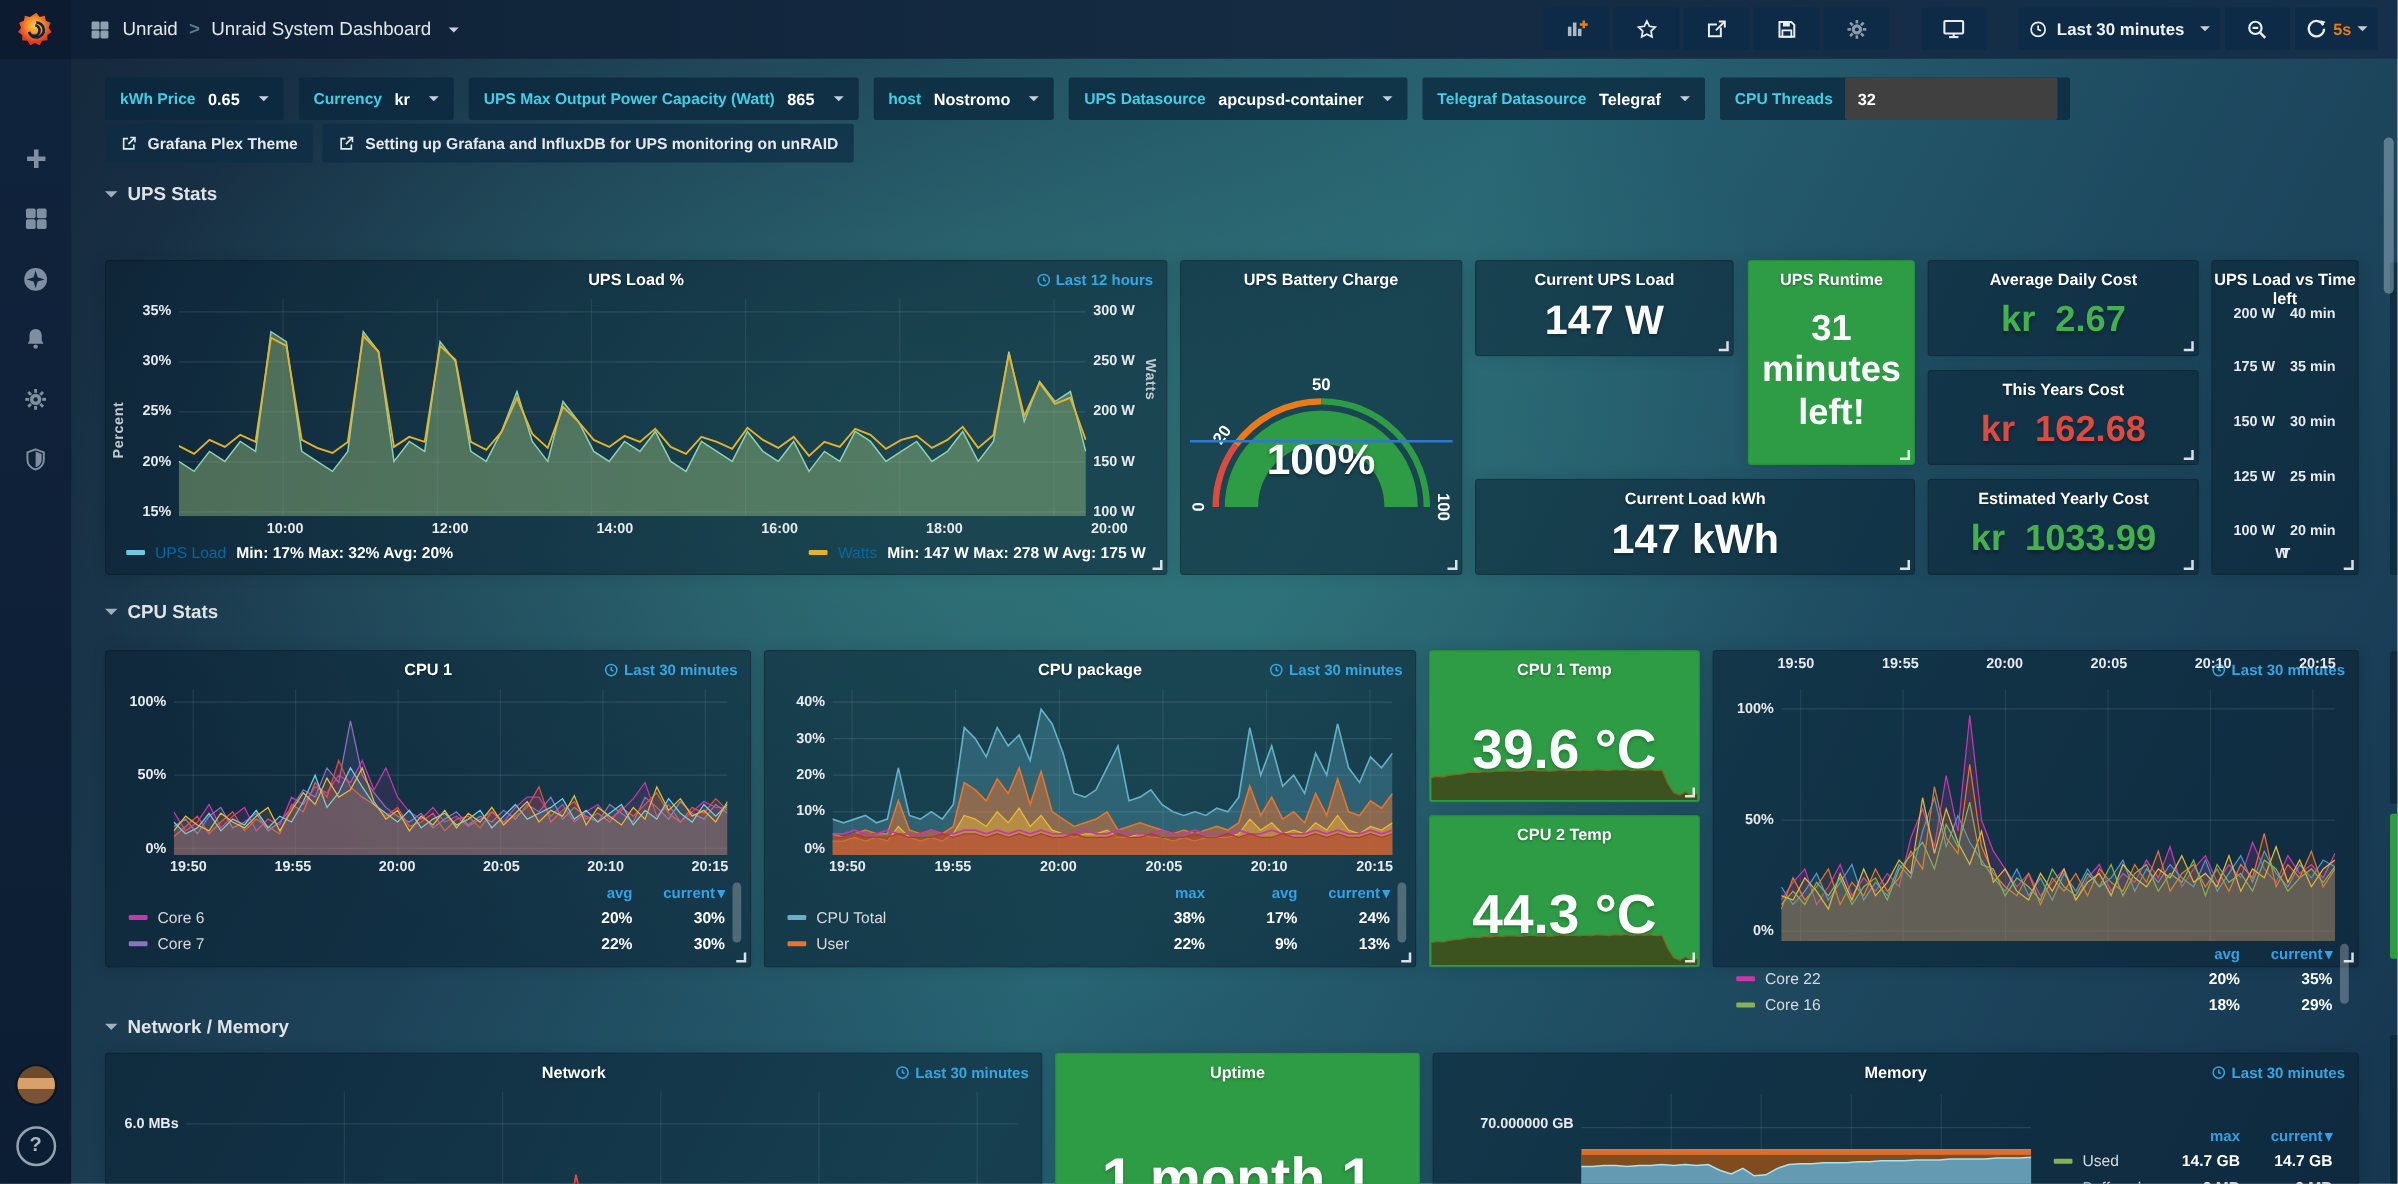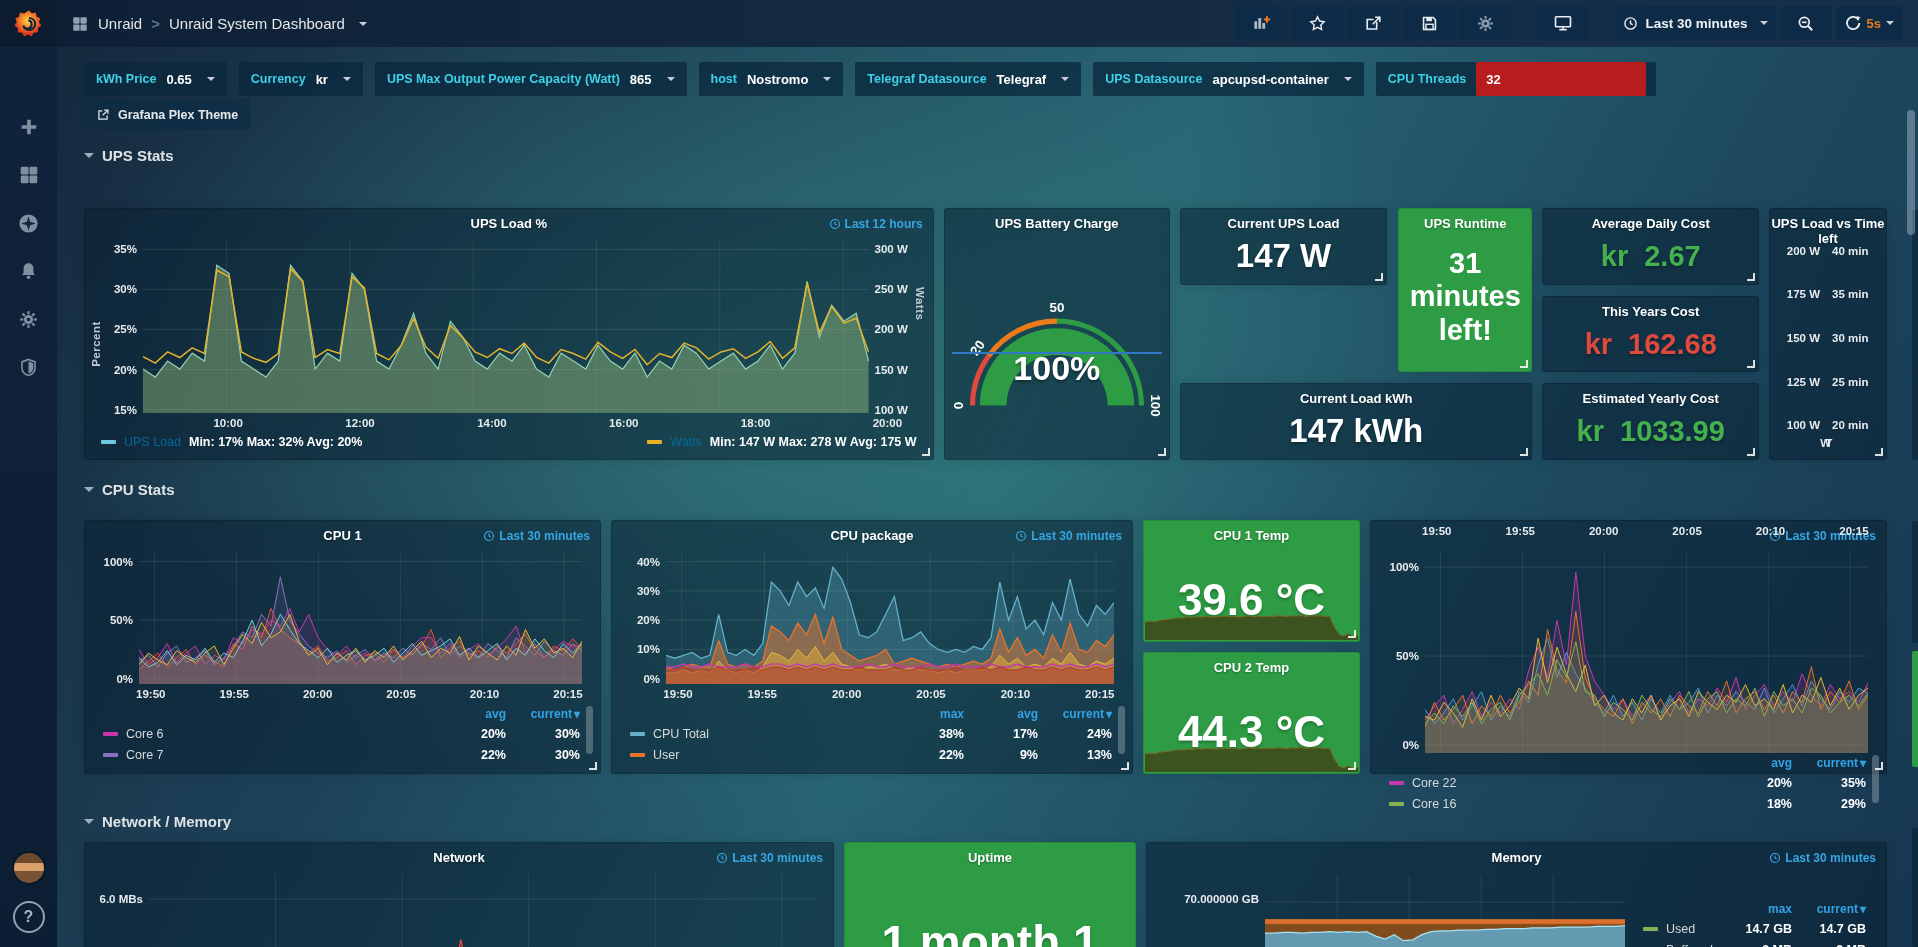--- a/index.html
+++ b/index.html
@@ -26,21 +26,21 @@
   .sb-top{margin-top:56px;display:flex;flex-direction:column}
   .sb-bottom{position:absolute;bottom:14px;left:0;width:57px;display:flex;flex-direction:column;align-items:center;gap:18px}
   .avatar{width:30px;height:30px;border-radius:50%;background:linear-gradient(180deg,#6e4a2d 0 32%,#d9a06b 32% 60%,#7a5236 60% 100%);box-shadow:0 0 0 2px rgba(0,0,0,.25);cursor:pointer}
   .help-circle{width:28px;height:28px;border-radius:50%;border:2px solid #93a1b1;color:#aab6c2;font-size:16px;font-weight:700;display:flex;align-items:center;justify-content:center;cursor:pointer}
   
   .main{position:absolute;left:57px;top:47px;width:1861px;padding:0 31px 0 27px;box-sizing:border-box}
   .vrow{margin-top:15px;display:flex;gap:12px;align-items:center}
   .vitem{height:34px;background:rgba(10,40,62,.78);border-radius:2px;display:flex;align-items:center;padding:0 12px;gap:10px;cursor:pointer}
   .vlabel{color:#3fd0e5;font-weight:700;font-size:12.5px;white-space:nowrap}
   .vvalue{color:#fff;font-weight:700;font-size:13px;white-space:nowrap}
-  .vinput{height:34px;width:150px;background:#b91c1c;border:none;color:#fff;font-weight:700;font-size:13px;padding:0 10px;font-family:"Liberation Sans",sans-serif;border-radius:2px}
+  .vinput{height:34px;width:150px;background:#404040;border:none;color:#fff;font-weight:700;font-size:13px;padding:0 10px;font-family:"Liberation Sans",sans-serif;border-radius:2px}
   .lrow{margin-top:3px;display:flex;gap:8px}
   .litem{height:31px;background:rgba(13,45,68,.72);border-radius:2px;display:flex;align-items:center;gap:8px;padding:0 12px;font-weight:700;font-size:12.5px;color:#e6e9ec;cursor:pointer}
   .sect{display:flex;align-items:center;gap:8px;font-size:15px;font-weight:700;color:#dfe3e6;cursor:pointer}
   .sect-ups{margin-top:12px;height:26px}
   .sect-cpu{margin-top:16px;height:26px}
   .sect-nm{margin-top:34px;height:26px}
   .chev{width:0;height:0;border-left:5px solid transparent;border-right:5px solid transparent;border-top:5px solid #9fb0bd}
   
   .prow{display:flex;gap:10px}
   .row-ups{margin-top:40px;height:252px}
@@ -302,44 +302,54 @@
           <span class="vlabel">UPS Max Output Power Capacity (Watt)</span>
           <span class="vvalue">865</span>
           <span class="caret"></span>
         </div>
         <div class="vitem">
           <span class="vlabel">host</span>
           <span class="vvalue">Nostromo</span>
           <span class="caret"></span>
         </div>
         <div class="vitem">
+          <span class="vlabel">UPS Datasource</span>
+          <span class="vvalue">apcupsd-container</span>
+          <span class="caret"></span>
+        </div>
+        <div class="vitem">
           <span class="vlabel">Telegraf Datasource</span>
           <span class="vvalue">Telegraf</span>
-          <span class="caret"></span>
-        </div>
-        <div class="vitem">
-          <span class="vlabel">UPS Datasource</span>
-          <span class="vvalue">apcupsd-container</span>
           <span class="caret"></span>
         </div>
         <div class="vitem" style="padding-right: 10px;">
           <span class="vlabel">CPU Threads</span>
           <input class="vinput" value="32" style="">
         </div>
       </div>
     <div class="lrow" id="linkRow">
         <div class="litem">
           <svg width="14" height="14" viewBox="0 0 24 24">
             <g fill="none" stroke="#e6e9ec" stroke-width="2.2">
               <path d="M11 5H5v14h14v-6"></path>
               <path d="M14 3.5h6.5V10"></path>
               <path d="M20 4l-8.5 8.5"></path>
             </g>
           </svg>
           <span>Grafana Plex Theme</span>
+        </div>
+        <div class="litem">
+          <svg width="14" height="14" viewBox="0 0 24 24">
+            <g fill="none" stroke="#e6e9ec" stroke-width="2.2">
+              <path d="M11 5H5v14h14v-6"></path>
+              <path d="M14 3.5h6.5V10"></path>
+              <path d="M20 4l-8.5 8.5"></path>
+            </g>
+          </svg>
+          <span>Setting up Grafana and InfluxDB for UPS monitoring on unRAID</span>
         </div>
       </div>
 
     <div class="sect sect-ups">
       <span class="chev"></span>
       <span>UPS Stats</span>
     </div>
 
     <div class="prow row-ups">
 

